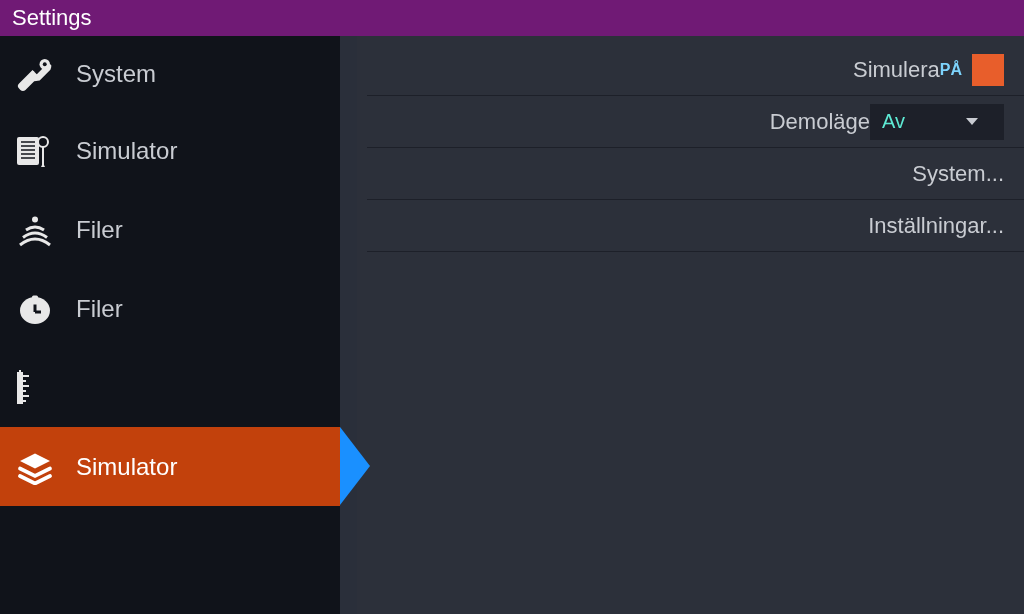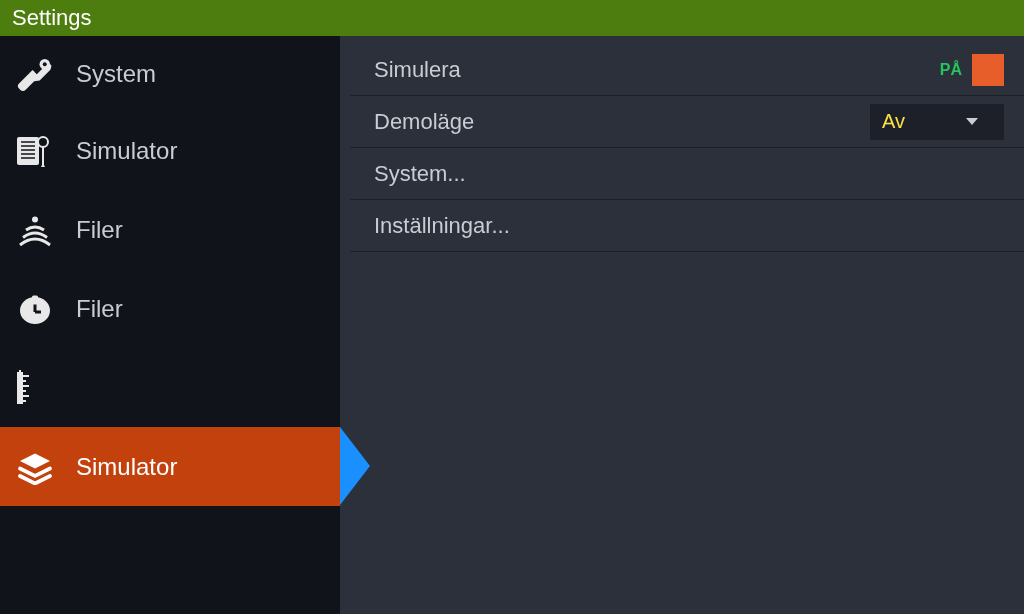--- a/index.html
+++ b/index.html
@@ -10,30 +10,31 @@
     body {
       width: 1024px;
       height: 614px;
       background-color: #2a2f3a;
       font-family: -apple-system, BlinkMacSystemFont, "Segoe UI", Arial, sans-serif;
       overflow: hidden;
       color: #bfc3ca;
     }
     .title-bar {
       height: 36px;
-      background-color: #4d7c0f;
+      background-color: #701a75;
       color: #ffffff;
       font-size: 22px;
       padding-left: 12px;
       display: flex;
       align-items: center;
     }
     .main {
       display: flex;
       height: calc(614px - 36px);
+      gap: 17px;
     }
     .sidebar {
       width: 340px;
       background-color: #10131a;
       display: flex;
       flex-direction: column;
     }
     .sidebar-item {
       height: 79px;
       display: flex;
@@ -73,55 +74,56 @@
       border-left: 30px solid #1a90ff;
     }
     .sidebar-item.system {
       height: 75px;
     }
     .content {
       flex: 1;
       background-color: #2c303a;
       padding-top: 8px;
       padding-left: 10px;
+      text-align: right;
     }
     .row {
       height: 52px;
       display: flex;
       align-items: center;
       padding: 0 20px 0 24px;
       border-bottom: 1px solid #1d2029;
       cursor: pointer;
     }
     .row-label {
       font-size: 22px;
       color: #c9ccd2;
       flex: 1;
     }
     .toggle-text {
       font-size: 16px;
       font-weight: 600;
-      color: #22c55e;
+      color: #7dd3fc;
       margin-right: 10px;
     }
     .toggle-box {
       width: 32px;
       height: 32px;
       background-color: #e85e2b;
     }
     .dropdown {
       width: 134px;
       height: 36px;
       background-color: #1d2029;
       display: flex;
       align-items: center;
       justify-content: space-between;
       padding: 0 26px 0 12px;
       font-size: 20px;
-      color: #fde047;
+      color: #5eead4;
       cursor: pointer;
     }
     .dropdown-caret {
       width: 0;
       height: 0;
       border-left: 6px solid transparent;
       border-right: 6px solid transparent;
       border-top: 7px solid #c9ccd2;
     }
     svg {

